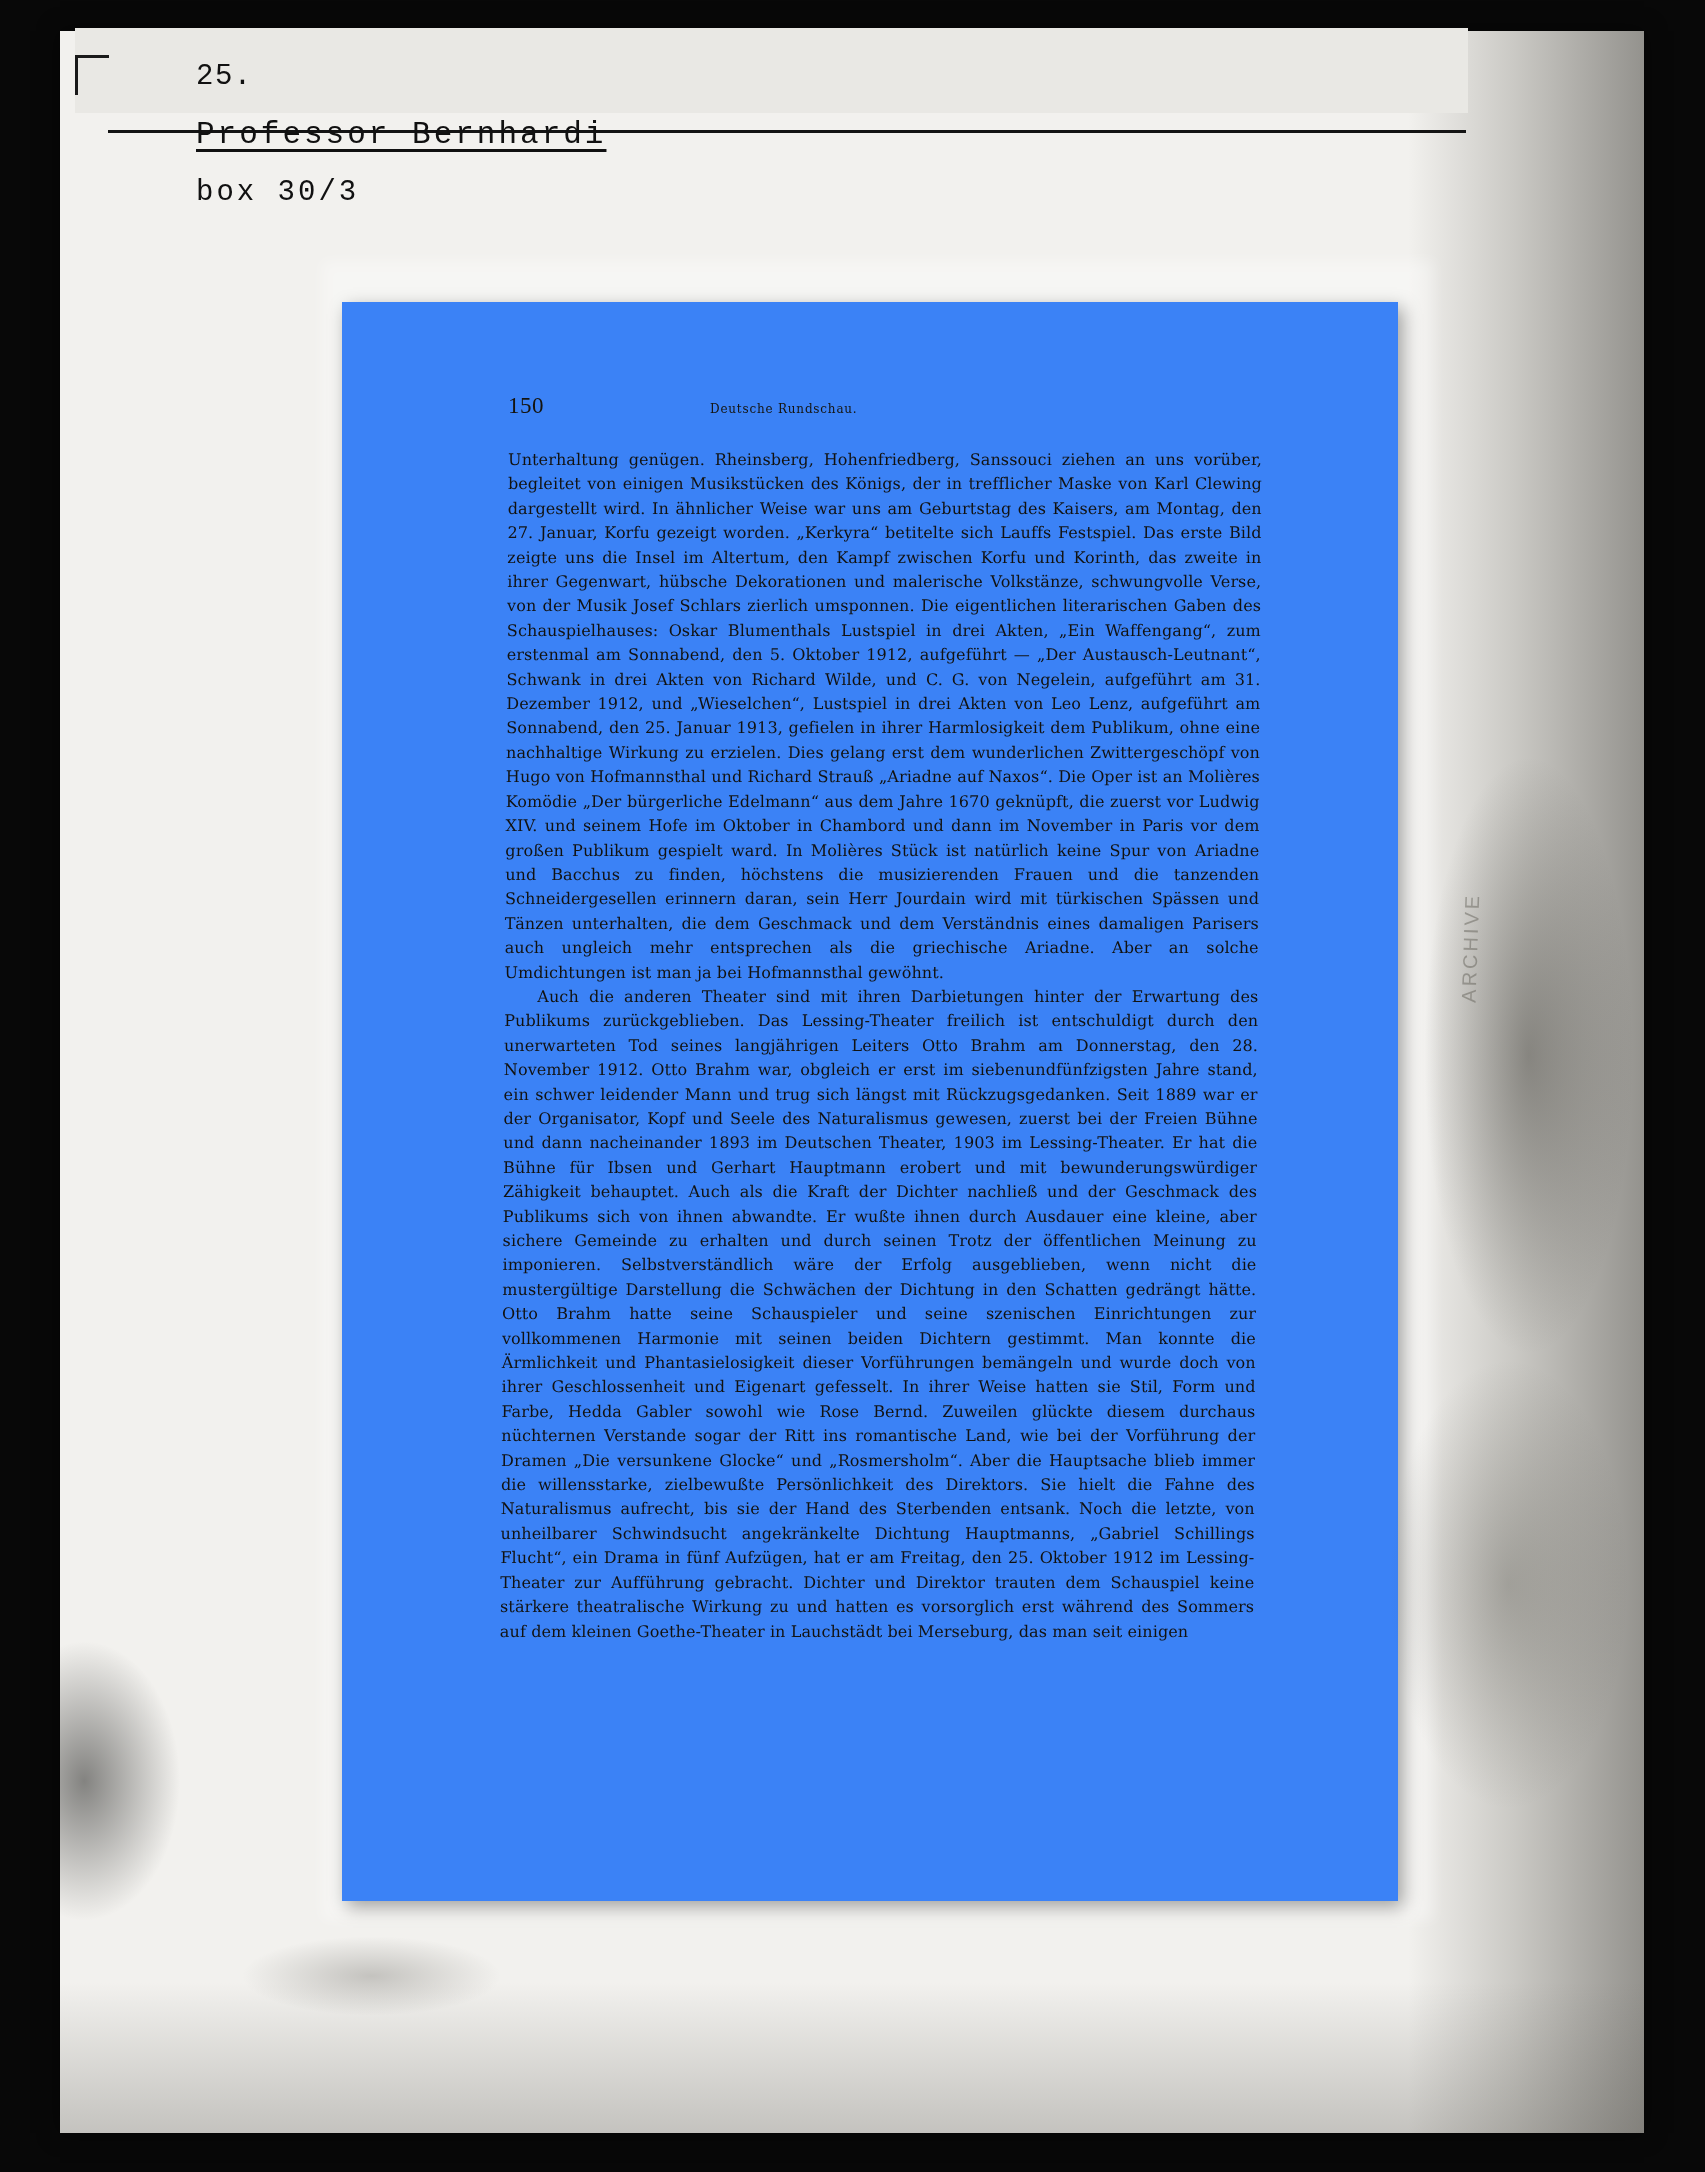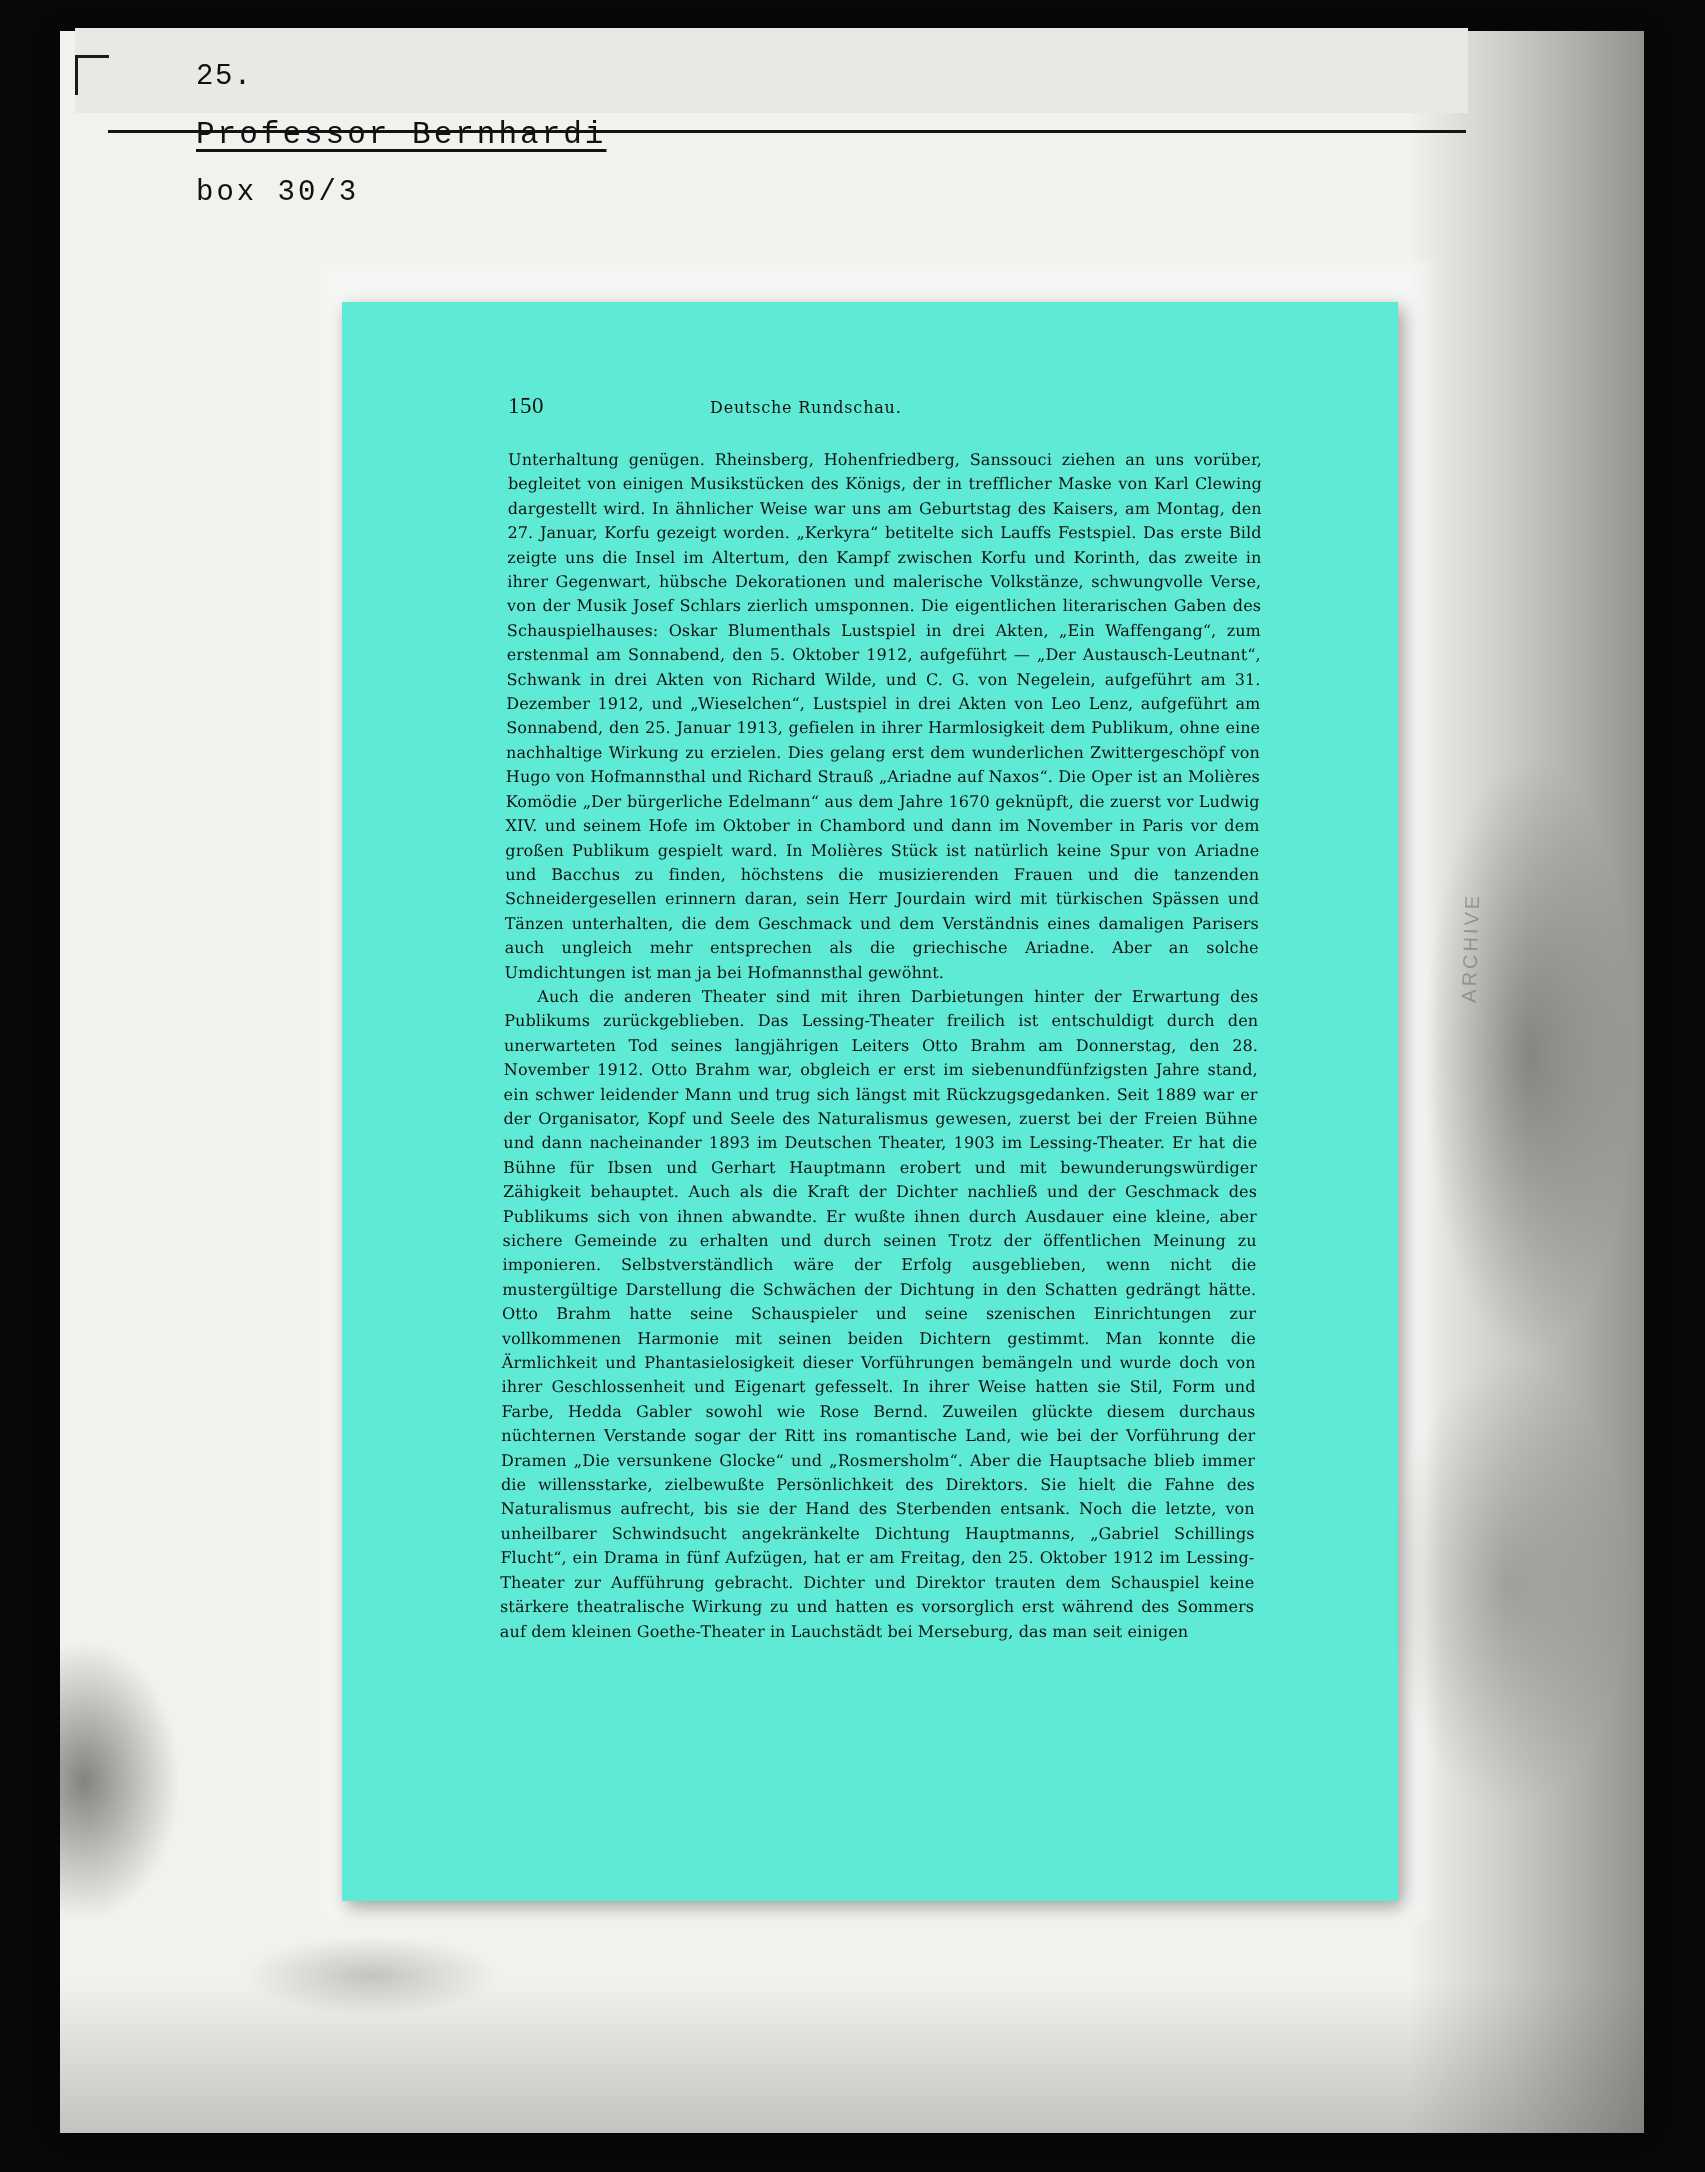--- a/index.html
+++ b/index.html
@@ -115,21 +115,21 @@
     margin-left: 75px;
   }
 
   
   #journal-page {
     position: absolute;
     left: 342px;
     top: 302px;
     width: 1056px;
     height: 1599px;
-    background: #5eead4;
+    background: #3b82f6;
     box-shadow: 5px 6px 17px rgba(0,0,0,0.35);
   }
   #journal-page-halo {
     position: absolute;
     left: 322px;
     top: 261px;
     width: 1111px;
     height: 1659px;
     background: rgba(255,255,255,0.35);
     filter: blur(7px);
@@ -145,21 +145,21 @@
     align-items: baseline;
   }
   #page-number {
     font-family: "Liberation Serif", serif;
     font-size: 23px;
     color: #15140f;
     letter-spacing: 0.5px;
   }
   #running-head {
     font-family: "DejaVu Serif", serif;
-    font-size: 16px;
+    font-size: 12px;
     color: #15140f;
     letter-spacing: 0.8px;
     margin-left: 166px;
     font-style: normal;
   }
 
   #body-text {
     position: absolute;
     left: 162px;
     top: 146px;

